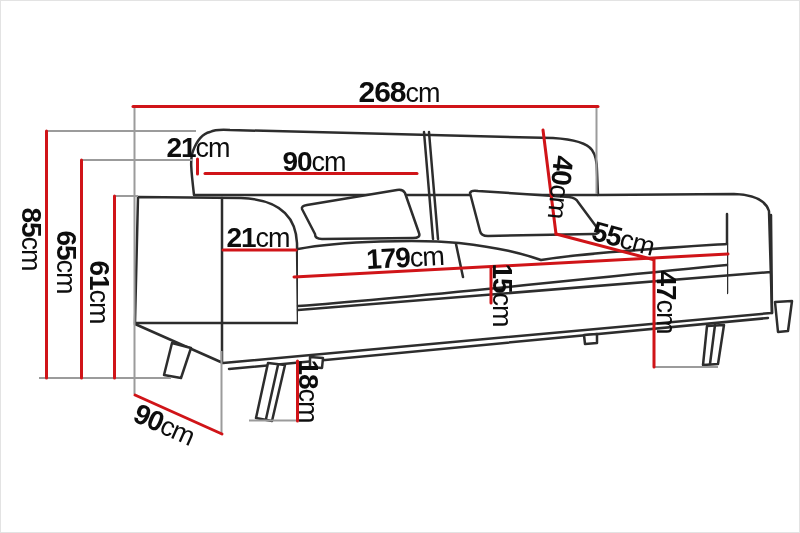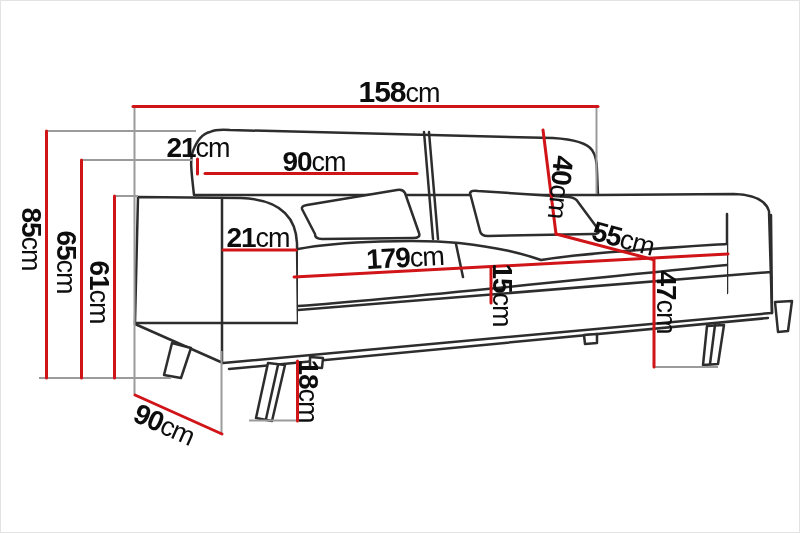--- a/index.html
+++ b/index.html
@@ -95,21 +95,21 @@
       <path d="M490,267 L490,302"></path>
       <path d="M542,129 L555,233"></path>
       <path d="M555,233 L652,258.5"></path>
       <path d="M653,258 L653,366"></path>
       <path d="M296.5,360 L296.5,420"></path>
       <path d="M134,394 L221,433"></path>
     </g>
   </svg>
 
   <div class="dim big" style="left:398px;top:91px;">
-    <span class="num">158</span><span class="unit">cm</span>
+    <span class="num">268</span><span class="unit">cm</span>
   </div>
 
   <div class="dim" style="left:197px;top:147px;">
     <span class="num">21</span><span class="unit">cm</span>
   </div>
 
   <div class="dim" style="left:313px;top:161px;">
     <span class="num">90</span><span class="unit">cm</span>
   </div>
 

